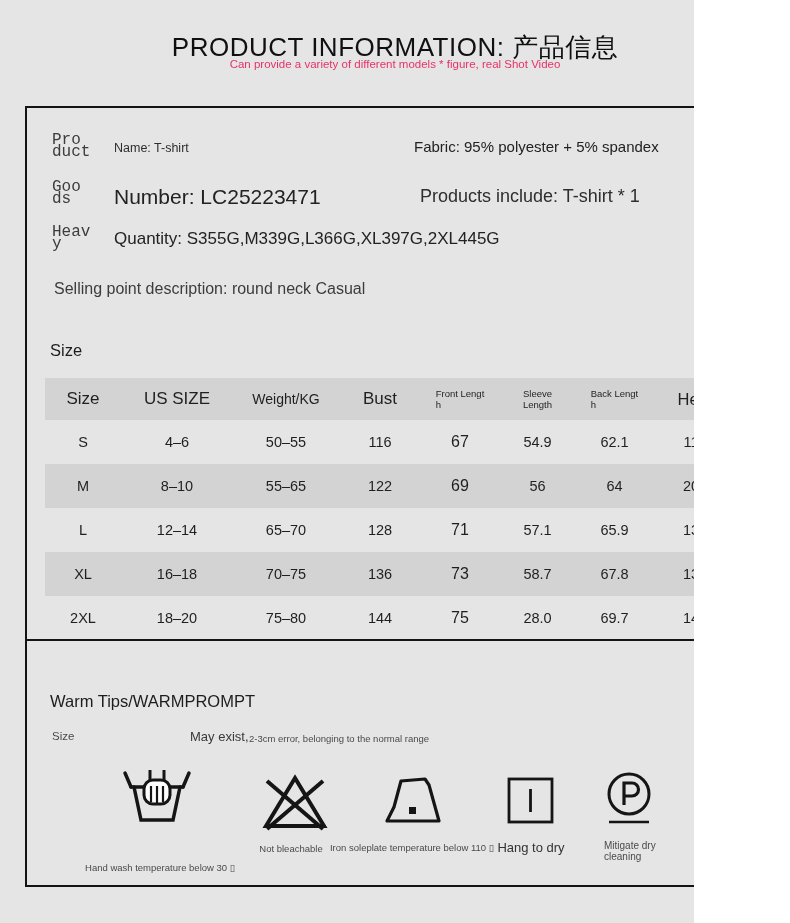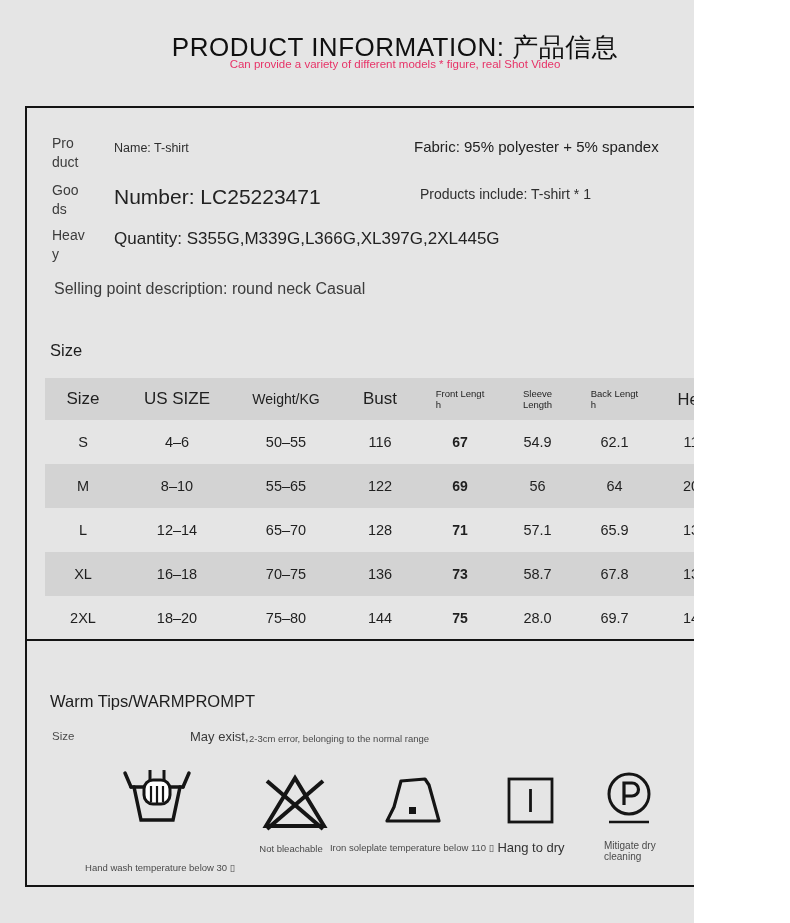--- a/index.html
+++ b/index.html
@@ -24,25 +24,25 @@
     top:58px;left:0;width:790px;
     text-align:center;
     font-size:11.5px;
     color:#e73267;
   }
 
   .box{border:2px solid #141414;box-sizing:border-box;background:transparent;}
   .box1{left:25px;top:106px;width:739px;height:535px;}
   .box2{left:25px;top:641px;width:739px;height:246px;border-top:none;}
 
-  .mini-label{font-size:14px;line-height:19px;color:#3c3c3c;}
+  .mini-label{font-size:16px;line-height:12px;color:#3c3c3c;font-family:Liberation Mono, monospace;}
   .t-name{left:114px;top:141px;font-size:12.5px;color:#2e2e2e;}
   .t-fabric{left:414px;top:138px;font-size:15px;color:#222;}
   .t-number{left:114px;top:185px;font-size:21px;color:#222;}
-  .t-include{left:420px;top:186px;font-size:14px;color:#2e2e2e;}
+  .t-include{left:420px;top:186px;font-size:18px;color:#2e2e2e;}
   .t-quantity{left:114px;top:229px;font-size:17px;color:#222;}
   .t-selling{left:54px;top:280px;font-size:16px;color:#3c3c3c;}
 
   .section-heading{font-size:16.5px;color:#1d1d1d;}
 
   table.size-table{
     position:absolute;left:45px;top:378px;width:692px;
     border-collapse:collapse;table-layout:fixed;
   }
   .size-table th,.size-table td{
@@ -51,21 +51,21 @@
   }
   .size-table tr.head{height:42px;background:#d3d3d3;}
   .size-table tr.data{height:44px;}
   .size-table tr.gray{background:#d3d3d3;}
   .h-lg{font-size:17px;}
   .h-md{font-size:14px;}
   .h-sm{font-size:9.5px;}
   .h-sm .cell-inner{display:inline-block;text-align:left;line-height:11px;}
   .h-hem{font-size:16.5px;}
   .size-table td{font-size:14.5px;}
-  .size-table td:nth-child(5){font-size:14px;font-weight:bold;}
+  .size-table td:nth-child(5){font-size:16px;}
 
   .warm-heading{left:50px;top:692px;}
   .warm-size-label{left:52px;top:730px;font-size:11.5px;color:#4a4a4a;}
   .warm-note-main{left:190px;top:729px;font-size:13px;color:#3a3a3a;}
   .warm-note-detail{left:249px;top:733px;font-size:9.5px;color:#4a4a4a;}
 
   .caption{font-size:9.5px;color:#4a4a4a;text-align:center;}
   .caption-lg{font-size:13px;color:#333;}
   .caption-left{text-align:left;font-size:10px;line-height:11px;}
 

